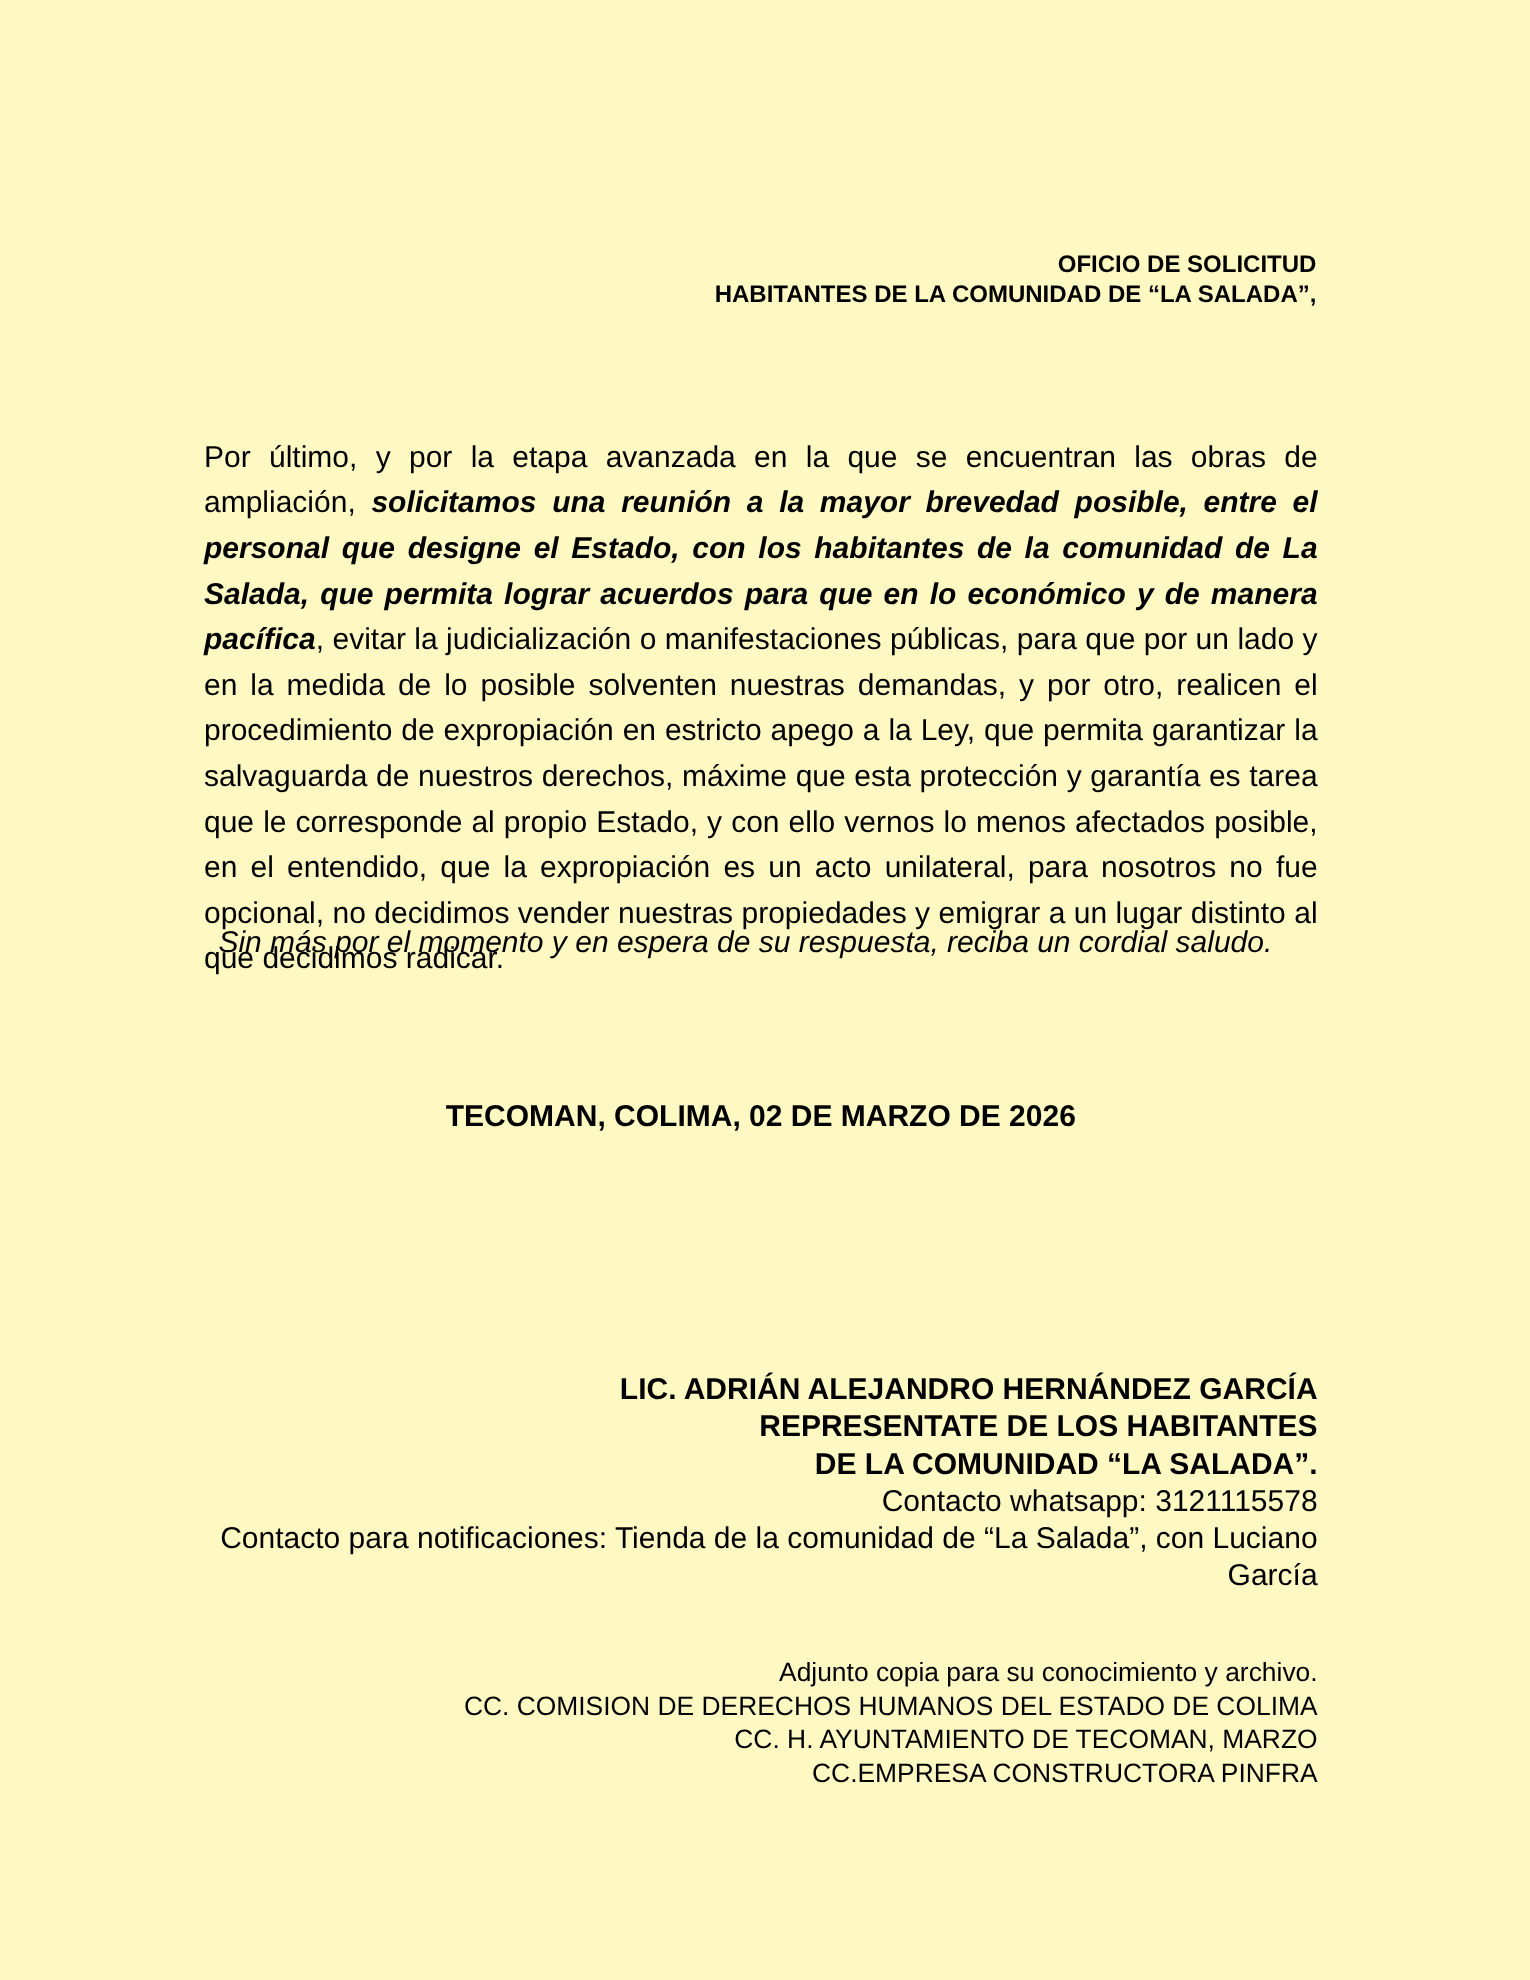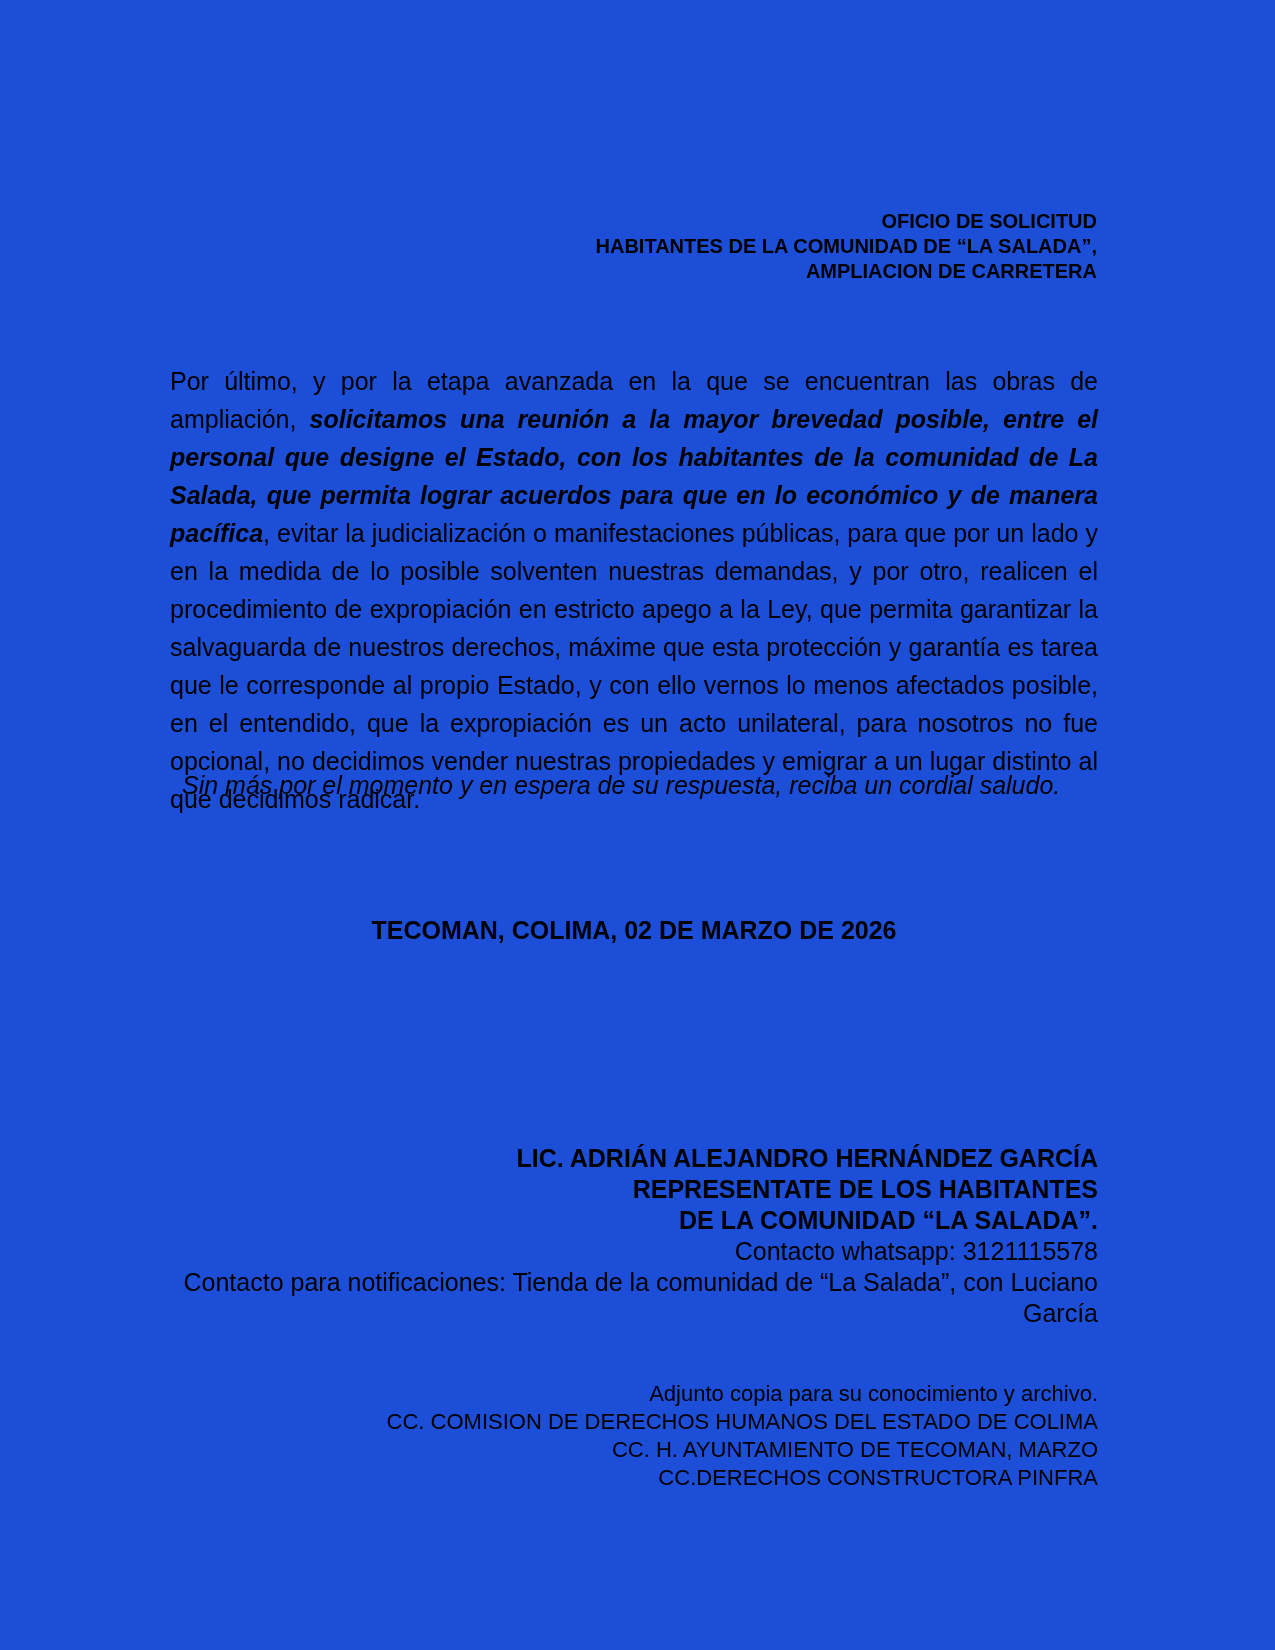--- a/index.html
+++ b/index.html
@@ -4,21 +4,21 @@
 <style>
   html, body {
     margin: 0;
     padding: 0;
     background: #ffffff;
   }
   .page {
     position: relative;
     width: 1275px;
     height: 1650px;
-    background: #1d4ed8;
+    background: #fef9c3;
     color: #000000;
     font-family: "Liberation Sans", "DejaVu Sans", sans-serif;
     overflow: hidden;
   }
   .header-block {
     position: absolute;
     top: 209px;
     left: 170px;
     right: 178px;
     text-align: right;
@@ -85,37 +85,36 @@
   }
 </style>
 </head>
 <body>
 
 <div class="page">
 
   <div class="header-block">
     <div>OFICIO DE SOLICITUD</div>
     <div>HABITANTES DE LA COMUNIDAD DE “LA SALADA”,</div>
-    <div>AMPLIACION DE CARRETERA</div>
   </div>
 
   <p class="body-paragraph"><span>Por último, y por la etapa avanzada en la que se encuentran las obras de ampliación, </span><span class="emphasis">solicitamos una reunión a la mayor brevedad posible, entre el personal que designe el Estado, con los habitantes de la comunidad de La Salada, que permita lograr acuerdos para que en lo económico y de manera pacífica</span><span>, evitar la judicialización o manifestaciones públicas, para que por un lado y en la medida de lo posible solventen nuestras demandas, y por otro, realicen el procedimiento de expropiación en estricto apego a la Ley, que permita garantizar la salvaguarda de nuestros derechos, máxime que esta protección y garantía es tarea que le corresponde al propio Estado, y con ello vernos lo menos afectados posible, en el entendido, que la expropiación es un acto unilateral, para nosotros no fue opcional, no decidimos vender nuestras propiedades y emigrar a un lugar distinto al que decidimos radicar.</span></p>
 
   <p class="closing-line">Sin más por el momento y en espera de su respuesta, reciba un cordial saludo.</p>
 
   <div class="dateline">TECOMAN, COLIMA, 02 DE MARZO DE 2026</div>
 
   <div class="signature-block">
     <div class="sig-bold">LIC. ADRIÁN ALEJANDRO HERNÁNDEZ GARCÍA</div>
     <div class="sig-bold">REPRESENTATE DE LOS HABITANTES</div>
     <div class="sig-bold">DE LA COMUNIDAD “LA SALADA”.</div>
     <div>Contacto whatsapp: 3121115578</div>
     <div>Contacto para notificaciones: Tienda de la comunidad de “La Salada”, con Luciano García</div>
   </div>
 
   <div class="cc-block">
     <div>Adjunto copia para su conocimiento y archivo.</div>
     <div>CC. COMISION DE DERECHOS HUMANOS DEL ESTADO DE COLIMA</div>
     <div>CC. H. AYUNTAMIENTO DE TECOMAN, MARZO</div>
-    <div>CC.DERECHOS CONSTRUCTORA PINFRA</div>
+    <div>CC.EMPRESA CONSTRUCTORA PINFRA</div>
   </div>
 
 </div>
 
 </body></html>

